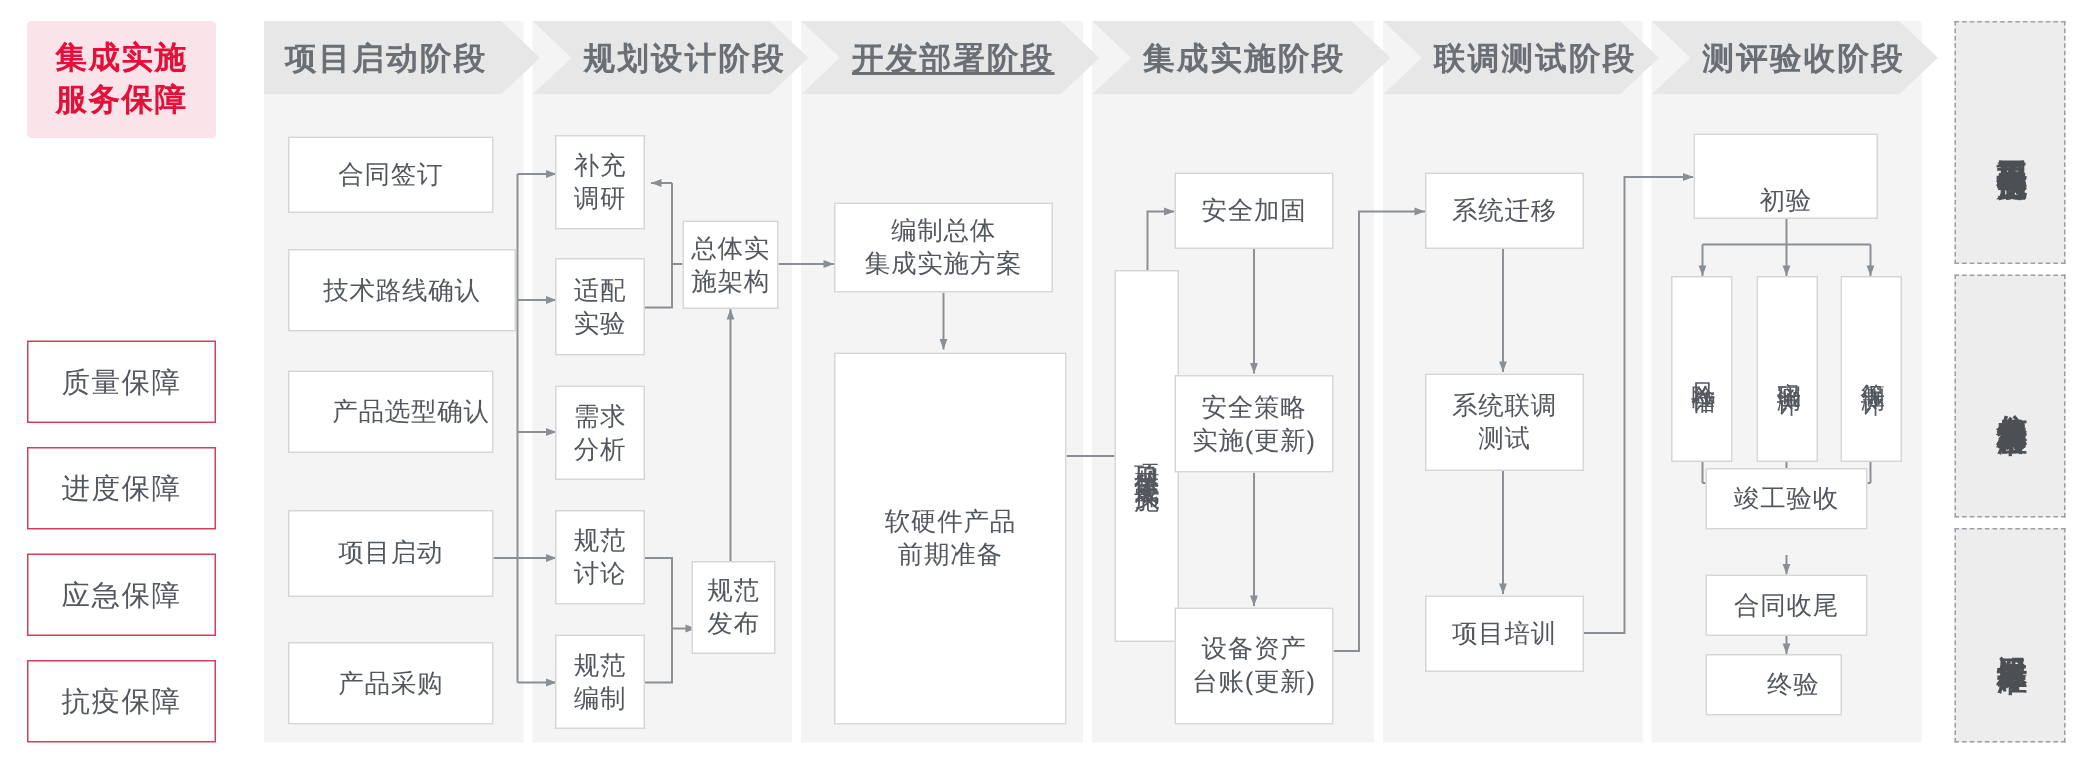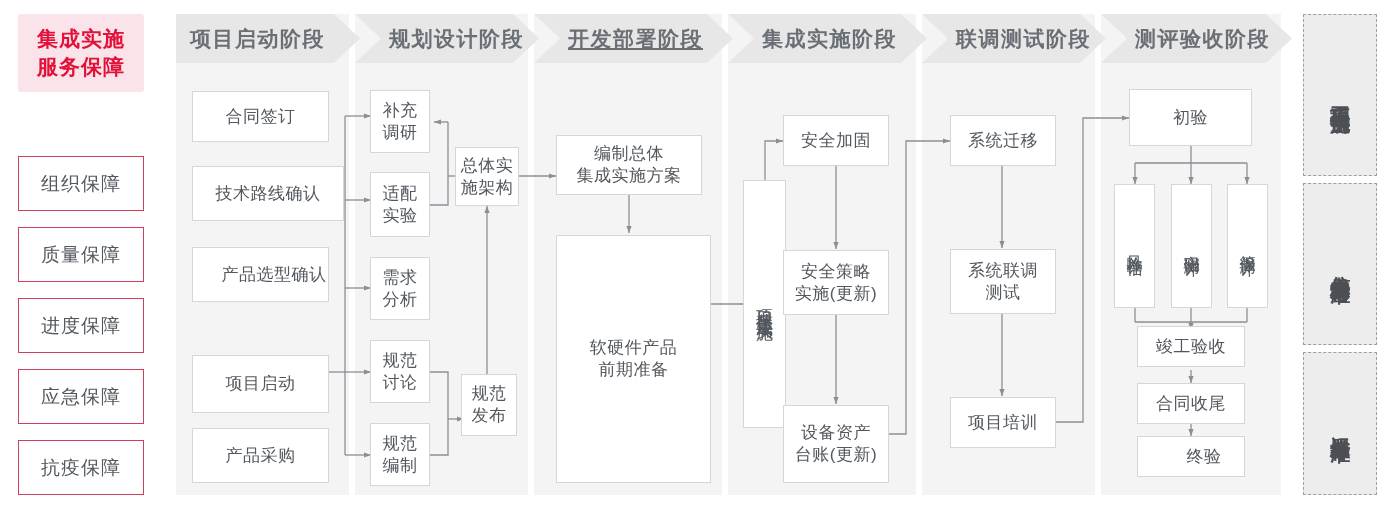--- a/index.html
+++ b/index.html
@@ -108,23 +108,20 @@
 
 <div id="root">
 
   <div class="abs title-card" style="left:18px;top:14px;width:126px;height:78px;">
     <div>
       <div>集成实施</div>
       <div>服务保障</div>
     </div>
   </div>
 
-  <div class="abs guard-box" style="left:18px;top:156px;width:126px;height:55px;">
-    <span>组织保障</span>
-  </div>
   <div class="abs guard-box" style="left:18px;top:227px;width:126px;height:55px;">
     <span>质量保障</span>
   </div>
   <div class="abs guard-box" style="left:18px;top:298px;width:126px;height:55px;">
     <span>进度保障</span>
   </div>
   <div class="abs guard-box" style="left:18px;top:369px;width:126px;height:55px;">
     <span>应急保障</span>
   </div>
   <div class="abs guard-box" style="left:18px;top:440px;width:126px;height:55px;">
@@ -221,21 +218,21 @@
 
   <div class="abs node" style="left:192px;top:91px;width:137px;height:51px;">
     <span>合同签订</span>
   </div>
   <div class="abs node" style="left:192px;top:166px;width:152px;height:55px;">
     <span>技术路线确认</span>
   </div>
   <div class="abs node" style="left:192px;top:247px;width:137px;height:55px;padding-left:27px;">
     <span>产品选型确认</span>
   </div>
-  <div class="abs node" style="left:192px;top:340px;width:137px;height:58px;margin-top:15px;">
+  <div class="abs node" style="left:192px;top:340px;width:137px;height:58px;">
     <span>项目启动</span>
   </div>
   <div class="abs node" style="left:192px;top:428px;width:137px;height:55px;">
     <span>产品采购</span>
   </div>
 
   <div class="abs node" style="left:370px;top:90px;width:60px;height:63px;">
     <div>
       <div>补充</div>
       <div>调研</div>
@@ -316,39 +313,39 @@
   <div class="abs node" style="left:950px;top:249px;width:106px;height:65px;">
     <div>
       <div>系统联调</div>
       <div>测试</div>
     </div>
   </div>
   <div class="abs node" style="left:950px;top:397px;width:106px;height:51px;">
     <span>项目培训</span>
   </div>
 
-  <div class="abs node" style="left:1129px;top:89px;width:123px;height:57px;">
+  <div class="abs node" style="left:1129px;top:89px;width:123px;height:57px;align-items:flex-end;">
     <span>初验</span>
   </div>
   <div class="abs node vert sm" style="left:1114px;top:184px;width:41px;height:124px;">
     <span>风险评估</span>
   </div>
   <div class="abs node vert sm" style="left:1171px;top:184px;width:41px;height:124px;">
     <span>密码测评</span>
   </div>
   <div class="abs node vert sm" style="left:1227px;top:184px;width:41px;height:124px;">
     <span>等保测评</span>
   </div>
-  <div class="abs node" style="left:1137px;top:326px;width:108px;height:41px;justify-content:center;">
+  <div class="abs node" style="left:1137px;top:312px;width:108px;height:41px;justify-content:center;">
     <span>竣工验收</span>
   </div>
   <div class="abs node" style="left:1137px;top:383px;width:108px;height:41px;">
     <span>合同收尾</span>
   </div>
-  <div class="abs node" style="left:1137px;top:436px;width:108px;height:41px;padding-left:26px;">
+  <div class="abs node" style="left:1137px;top:436px;width:91px;height:41px;padding-left:26px;">
     <span>终验</span>
   </div>
 
   <div class="abs rail-panel" style="left:1303px;top:14px;width:74px;height:162px;">
     <div class="rail-text">工程项目实施指引</div>
   </div>
   <div class="abs rail-panel" style="left:1303px;top:183px;width:74px;height:162px;">
     <div class="rail-text">信息安全保密标准</div>
   </div>
   <div class="abs rail-panel" style="left:1303px;top:352px;width:74px;height:143px;">

